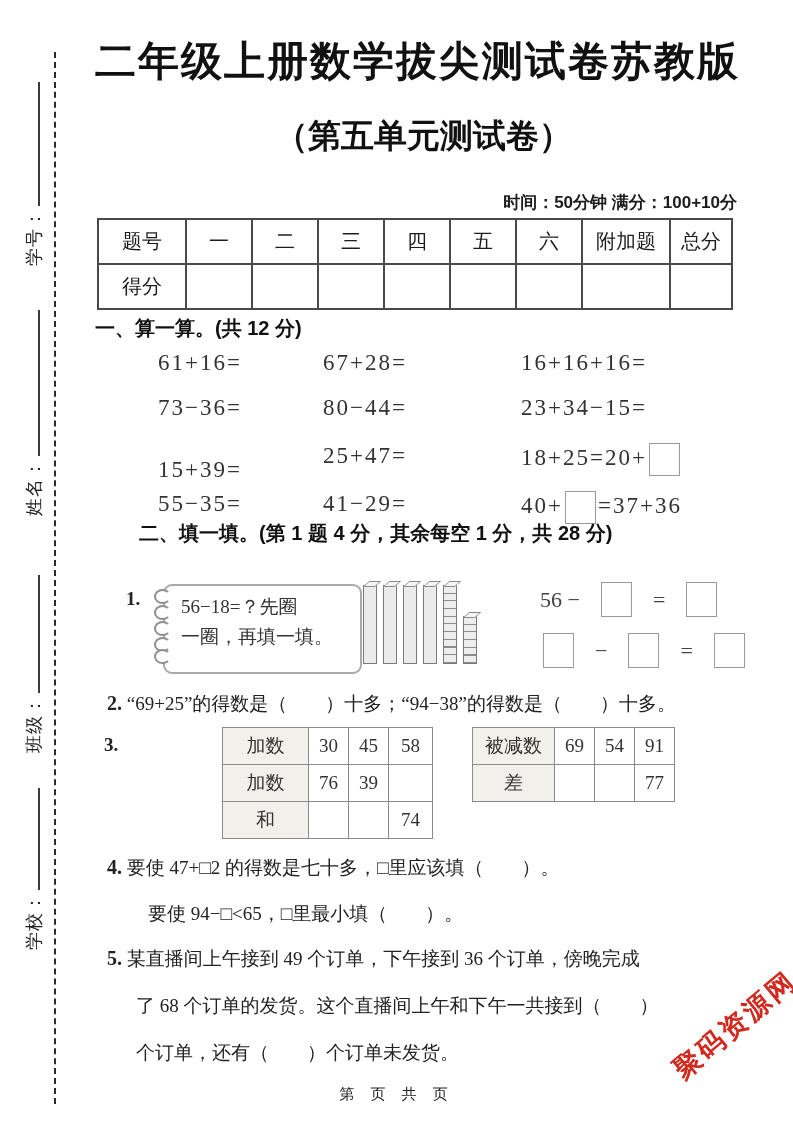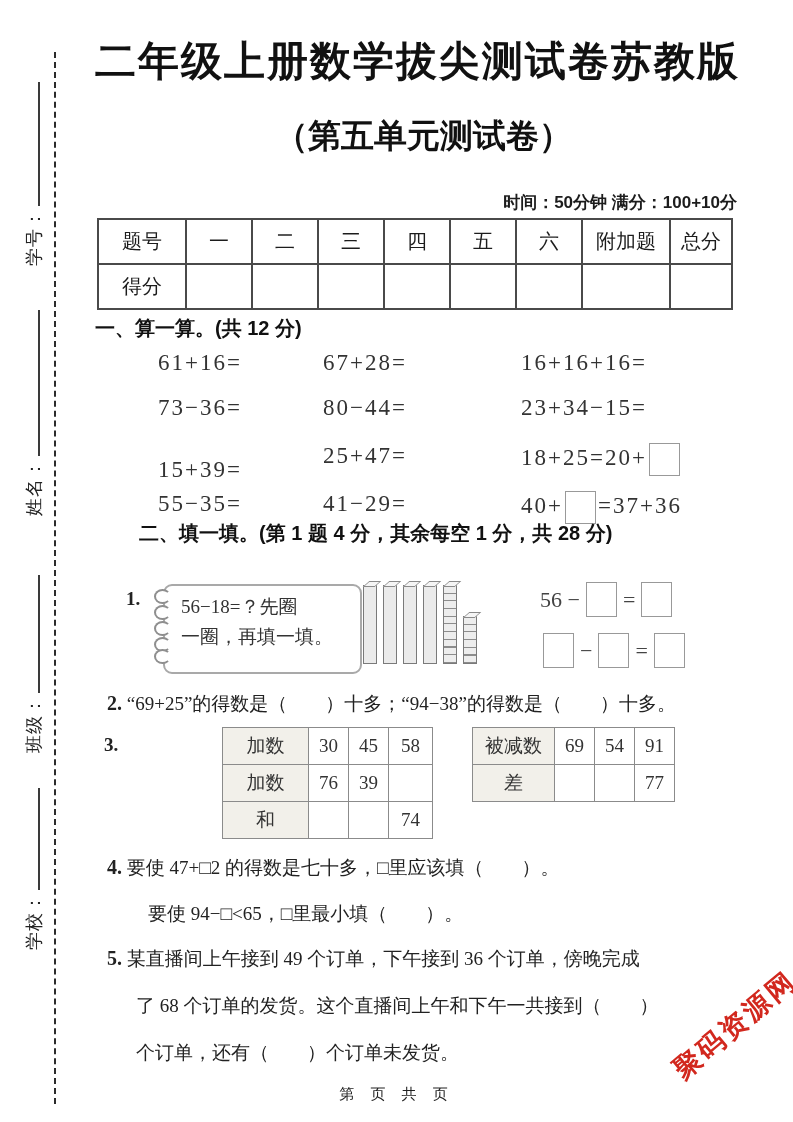--- a/index.html
+++ b/index.html
@@ -79,21 +79,21 @@
     width:12px; height:77px; border:1px solid #7a7a7a; background:#ebebeb;
     margin-right:6px; position:relative;
   }
   .rod::before {
     content:""; position:absolute; top:-5px; left:2px; right:-2px; height:4px;
     background:#f5f5f5; border:1px solid #8a8a8a; transform:skewX(-48deg);
   }
   .rod.seg, .rod.ones {
     background:repeating-linear-gradient(to bottom,#ededed 0 6.6px,#8c8c8c 6.6px 7.7px);
   }
-  .q1-eq { position:absolute; display:flex; align-items:center; gap:6px;
+  .q1-eq { position:absolute; display:flex; align-items:center; gap:21px;
     font-size:22px; color:#444; }
   .q1-eq .ans-box { width:29px; height:33px; margin:0; }
 
   
   table.fill { position:absolute; border-collapse:collapse; }
   table.fill td {
     border:1.5px solid #8b8b8b; text-align:center; font-size:19px;
     color:#333; padding:0; height:36px;margin-left:44px;
   }
   table.fill td.hd { background:#f2f0ea; }

